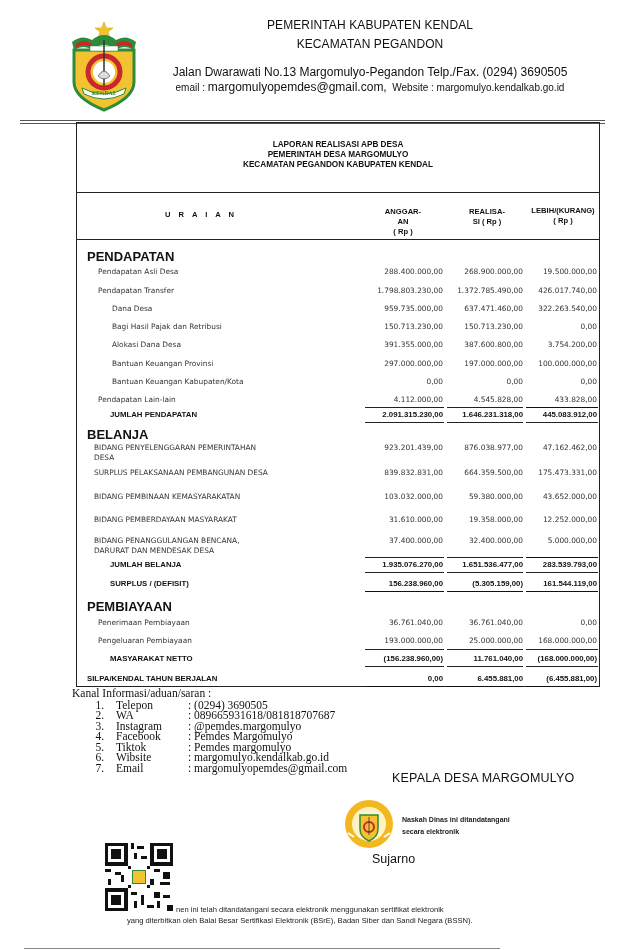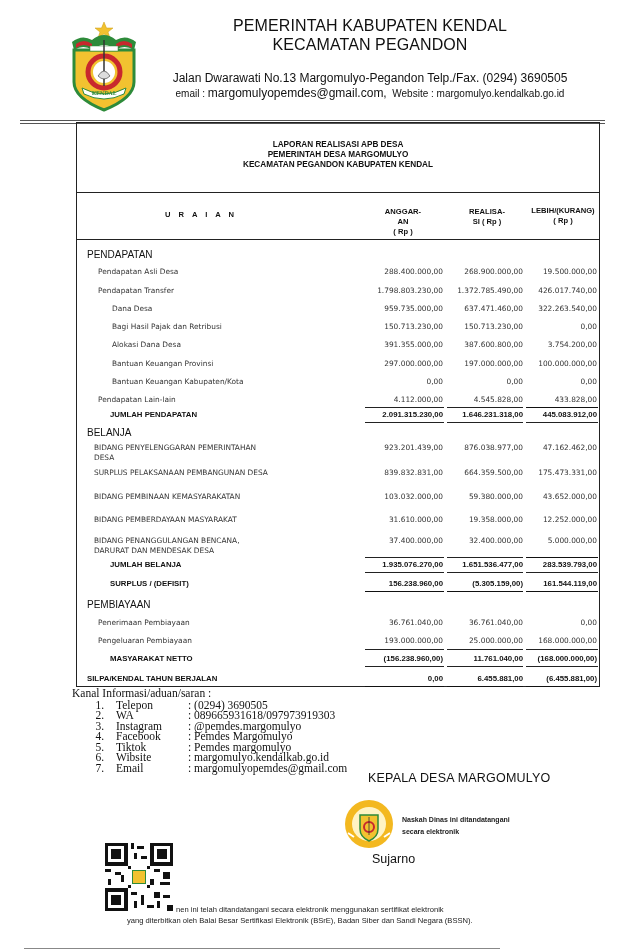--- a/index.html
+++ b/index.html
@@ -2,23 +2,23 @@
 <html><head>
 <meta charset="utf-8">
 <style>
   * { box-sizing: border-box; margin: 0; padding: 0; }
   body { width: 622px; height: 950px; background: #ffffff; position: relative; overflow: hidden; font-family: "Liberation Sans", sans-serif; color: #111; }
   .abs { position: absolute; }
 
   
   .logo { left: 68px; top: 20px; width: 72px; height: 92px; }
   .kop { left: 150px; top: 16px; width: 440px; text-align: center; }
-  .kop .l1, .kop .l2 { font-size: 16px; line-height: 19px; letter-spacing: 0.1px; }
+  .kop .l1, .kop .l2 { font-size: 12px; line-height: 19px; letter-spacing: 0.1px; }
   .kop .l3 { font-size: 19px; font-weight: bold; line-height: 22px; }
-  .kop .l4 { font-size: 12px; line-height: 16px; margin-top: 16px; }
+  .kop .l4 { font-size: 12px; line-height: 16px; margin-top: 10px; }
   .kop .l5 { font-size: 10px; line-height: 14px; }
   .kop .l5 .em { font-size: 12px; }
   .sep1 { left: 20px; top: 120px; width: 585px; height: 0; border-top: 1px solid #555; }
   .sep2 { left: 20px; top: 123px; width: 585px; height: 0; border-top: 1px solid #555; }
 
   
   .report { left: 76px; top: 122px; width: 524px; height: 565px; border: 1.5px solid #222; }
   .rtitle { left: 0; top: 0; width: 100%; height: 70px; border-bottom: 1px solid #222; text-align: center; font-size: 8.2px; font-weight: bold; line-height: 10px; padding-top: 17px; }
   .thead { left: 0; top: 70px; width: 100%; height: 47px; border-bottom: 1px solid #222; font-size: 7.6px; font-weight: bold; }
   .thead .uraian { position: absolute; left: 88px; top: 17px; letter-spacing: 3px; }
@@ -26,34 +26,34 @@
   .thead .c2 { position: absolute; left: 380px; top: 14px; width: 60px; text-align: center; line-height: 10px; }
   .thead .c3 { position: absolute; left: 446px; top: 13px; width: 80px; text-align: center; line-height: 10px; }
 
   .row { position: absolute; left: 0; width: 100%; font-size: 7.4px; font-family: "DejaVu Sans", sans-serif; color: #333; }
   .row .lbl { position: absolute; white-space: pre-line; line-height: 10px; }
   .row .v { position: absolute; text-align: right; line-height: 10px; }
   .row .v1 { left: 268px; width: 98px; }
   .row .v2 { left: 350px; width: 96px; }
   .row .v3 { left: 428px; width: 92px; }
   .row.bold { font-family: "Liberation Sans", sans-serif; font-weight: bold; color: #111; font-size: 7.8px; }
-  .sec { position: absolute; left: 10px; font-size: 10px; font-weight: normal; }
+  .sec { position: absolute; left: 10px; font-size: 13px; font-weight: bold; }
 
   .uline { position: absolute; height: 0; border-top: 1px solid #222; }
   .uline.thick { border-top: 1.6px solid #111; }
 
   
   .kanal { left: 72px; top: 688px; font-family: "Liberation Serif", serif; font-size: 11.5px; line-height: 10.5px; color: #111; }
   .kanal .hdr { margin-bottom: 1px; }
   .kanal .item { display: flex; }
   .kanal .num { width: 44px; text-align: right; padding-right: 12px; }
   .kanal .name { width: 72px; }
 
   
-  .kepala { left: 368px; top: 771px; font-size: 12.5px; letter-spacing: 0.2px; }
+  .kepala { left: 392px; top: 771px; font-size: 12.5px; letter-spacing: 0.2px; }
   .seal { left: 344px; top: 799px; width: 50px; height: 50px; }
   .esign { left: 402px; top: 814px; font-size: 7px; font-weight: bold; color: #222; line-height: 12px; }
   .signer { left: 372px; top: 852px; font-size: 12.5px; }
   .qr { left: 104px; top: 843px; width: 70px; height: 68px; }
   .cert1 { left: 176px; top: 905px; font-size: 7.6px; color: #222; }
   .cert2 { left: 127px; top: 916px; font-size: 7.6px; color: #222; }
   .bottomline { left: 24px; top: 948px; width: 476px; border-top: 1.2px solid #888; }
 </style>
 </head>
 <body>
@@ -264,21 +264,21 @@
 <div class="abs kanal">
   <div class="hdr">Kanal Informasi/aduan/saran :</div>
   <div class="item">
     <span class="num">1.</span>
       <span class="name">Telepon</span>
       <span>: (0294) 3690505</span>
   </div>
   <div class="item">
     <span class="num">2.</span>
       <span class="name">WA</span>
-      <span>: 089665931618/097973919303</span>
+      <span>: 089665931618/081818707687</span>
   </div>
   <div class="item">
     <span class="num">3.</span>
       <span class="name">Instagram</span>
       <span>: @pemdes.margomulyo</span>
   </div>
   <div class="item">
     <span class="num">4.</span>
       <span class="name">Facebook</span>
       <span>: Pemdes Margomulyo</span>

